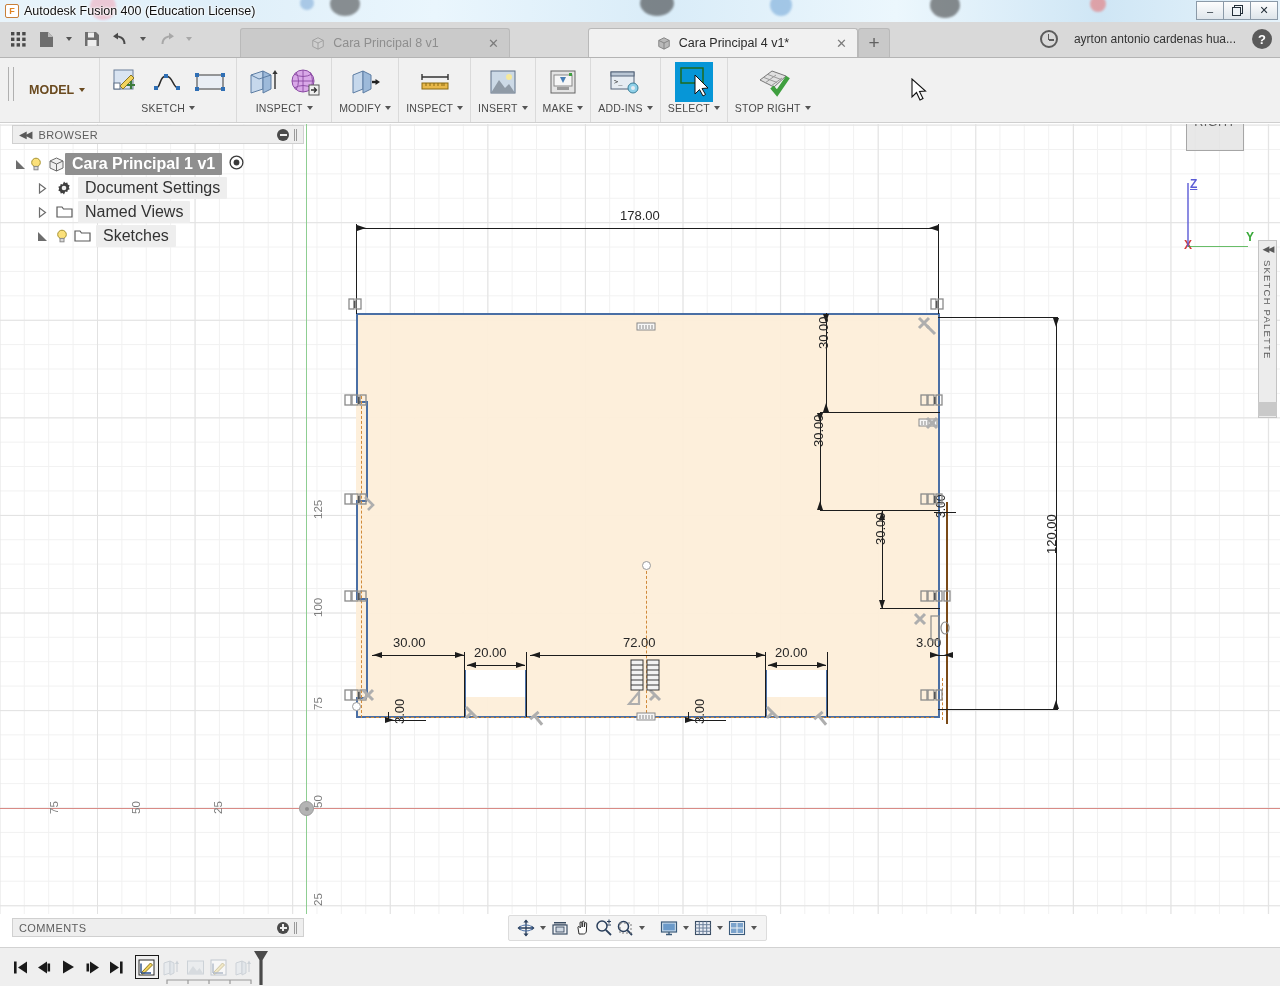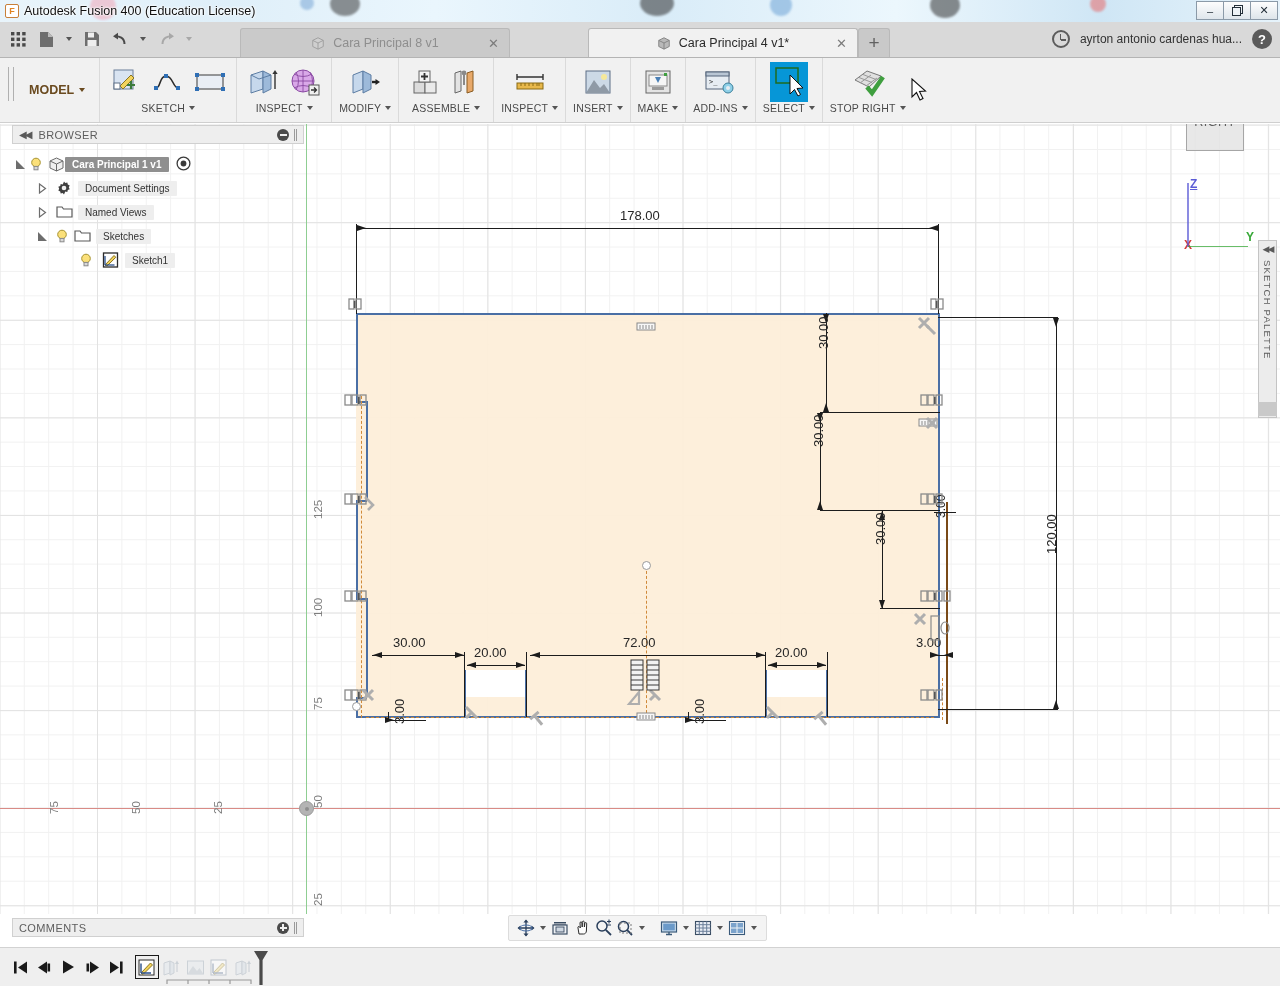--- a/index.html
+++ b/index.html
@@ -63,21 +63,21 @@
   }
   .tab.inactive { background:#cacaca; color:#8e8e8e; }
   .tab.active { background:#f1f1f1; color:#2a2a2a; }
   .tab .tclose { position:absolute; right:10px; top:7px; font-size:13px; color:#7b7b7b; }
   .tab .cubeico { width:14px; height:14px; }
   .tplus {
     width:32px;height:29px;display:flex;align-items:center;justify-content:center;
     background:#c9c9c9; border:1px solid #b9b9b9; border-bottom:none; border-radius:3px 3px 0 0;
     font-size:19px; color:#616161; font-weight:300;
   }
-  #tabstrip .right-zone { margin-left:auto; display:flex; align-items:center; height:36px; padding-right:8px; gap:10px; }
+  #tabstrip .right-zone { margin-left:auto; display:flex; align-items:center; height:36px; padding-right:8px; gap:16px; }
   .user-name { font-size:12px; color:#333; }
   .circ-ico { width:18px;height:18px;border-radius:50%;border:2px solid #5c5c5c; position:relative; }
   .circ-ico::after { content:""; position:absolute; left:6px; top:2px; width:1.6px; height:6px; background:#5c5c5c; }
   .circ-ico::before { content:""; position:absolute; left:7px; top:7px; width:5px; height:1.6px; background:#5c5c5c; }
   .help-ico { width:20px;height:20px;border-radius:50%;background:#5a5a5a;color:#fff;font-size:13px;font-weight:bold;
     display:flex;align-items:center;justify-content:center; }
 
   
   #ribbon {
     position:absolute; left:0; top:58px; width:1280px; height:65px;
@@ -98,21 +98,21 @@
     display:flex; align-items:center; padding:0 6px; font-size:11px; color:#5d5d5d; letter-spacing:.4px;
   }
   #browser-head .bh-left { display:flex; align-items:center; gap:8px; }
   #browser-head .arrows { color:#5a5a5a; font-size:10px; letter-spacing:-2px; }
   #browser-head .bh-right { margin-left:auto; display:flex; align-items:center; gap:5px; }
   .minus-ico { width:12px;height:12px;border-radius:50%;background:#4a4a4a; position:relative; }
   .minus-ico::after{content:"";position:absolute;left:2.5px;top:5px;width:7px;height:2px;background:#eee;}
   .vgrip { width:3px;height:12px;border-left:1px solid #9a9a9a;border-right:1px solid #9a9a9a; }
 
   .tree { position:absolute; left:12px; top:152px; width:292px; }
-  .trow { height:24px; display:flex; align-items:center; font-size:10px; color:#333; }
+  .trow { height:24px; display:flex; align-items:center; font-size:16px; color:#333; }
   .trow .twist { width:16px; display:flex; align-items:center; justify-content:center; }
   .tri-open { width:0;height:0;border-left:9px solid #6d6d6d;border-top:9px solid transparent; }
   .bulb { width:16px; height:16px; }
   .tlabel { padding:2px 7px; background:#eeeeee; border-radius:1px; }
   .tlabel.sel { background:#8f8f8f; color:#fff; font-weight:bold; }
   .folder-ico, .gear-ico2, .cube-ico, .sk-ico { width:17px; height:16px; }
 
   
   #canvas {
     position:absolute; left:0; top:124px; width:1280px; height:790px;
@@ -423,44 +423,20 @@
             <path d="M31 15 l-4.5 -3 v6 z" fill="#222"></path>
         </svg>
       </div>
     </div>
     <div class="glabel">
       <span>MODIFY</span>
       <div class="caret"></div>
     </div>
   </div>
 
-  <div class="rgroup">
-    <div class="icons">
-      <div class="rbtn">
-        <svg width="30" height="30" viewBox="0 0 30 30">
-          <rect x="4" y="15" width="11" height="11" fill="#dcdcdc" stroke="#666"></rect>
-          <rect x="15" y="15" width="11" height="11" fill="#eaeaea" stroke="#666"></rect>
-          <rect x="9" y="4" width="11" height="11" fill="#f4f4f4" stroke="#666"></rect>
-          <path d="M14.5 6 v7 M11 9.5 h7" stroke="#333" stroke-width="1.8"></path>
-        </svg>
-      </div>
-      <div class="rbtn">
-        <svg width="32" height="30" viewBox="0 0 32 30">
-          <path d="M4 6 L10 4 L10 24 L4 26 Z" fill="#e3e3e3" stroke="#666"></path>
-          <path d="M16 6 L22 4 L22 24 L16 26 Z" fill="#e8a96a" stroke="#8a5c22"></path>
-          <circle cx="13" cy="6" r="2.4" fill="#8a8a8a"></circle>
-          <path d="M13 8 v10" stroke="#8a8a8a" stroke-width="2"></path>
-        </svg>
-      </div>
-    </div>
-    <div class="glabel">
-      <span>ASSEMBLE</span>
-      <div class="caret"></div>
-    </div>
-  </div>
 
 
   <div class="rgroup">
     <div class="icons">
       <div class="rbtn">
         <svg width="32" height="28" viewBox="0 0 32 28">
           <path d="M3 9 h26 M3 6 v6 M29 6 v6" stroke="#333" stroke-width="1.4" fill="none"></path>
           <rect x="3" y="15" width="26" height="6" fill="#e8b84a" stroke="#8a6a12"></rect>
           <path d="M7 15 v3 M11 15 v3 M15 15 v3 M19 15 v3 M23 15 v3 M25 15 v3" stroke="#8a6a12"></path>
         </svg>
@@ -957,37 +933,20 @@
         </svg>
     </span>
     <span class="folder-ico" style="margin-left:4px;">
       <svg width="17" height="15" viewBox="0 0 17 15">
           <path d="M1 3 h5 l1.5 2 h8.5 v8 h-15 z" fill="none" stroke="#5a5a5a" stroke-width="1.2"></path>
         </svg>
     </span>
     <span class="tlabel" style="margin-left:5px;">Sketches</span>
   </div>
 
-  <div class="trow" style="padding-left:66px;">
-    <span class="bulb">
-      <svg width="16" height="16" viewBox="0 0 16 16">
-          <circle cx="8" cy="6.5" r="4.3" fill="#fbe07a" stroke="#a6922e"></circle>
-          <rect x="6" y="10.4" width="4" height="3.4" fill="#d9d9d9" stroke="#8a8a8a"></rect>
-        </svg>
-    </span>
-    <span class="sk-ico" style="margin-left:8px;">
-      <svg width="17" height="16" viewBox="0 0 17 16">
-          <rect x="1.5" y="1" width="14" height="14" fill="#fff" stroke="#2a2a2a" stroke-width="1.3"></rect>
-          <path d="M3 13 L12 3.5 l1.8 1.8 L5 14 Z" fill="#f2d35c" stroke="#8a7420"></path>
-          <path d="M3 13 L12.5 13" stroke="#2a4f8a" stroke-width="1.3"></path>
-          <path d="M3 13 L3 4" stroke="#2a4f8a" stroke-width="1.3"></path>
-        </svg>
-    </span>
-    <span class="tlabel" style="margin-left:6px;">Sketch1</span>
-  </div>
 </div>
 
 <svg style="position:absolute;left:911px;top:78px;width:18px;height:24px;">
   <path d="M1 1 L1 19 L5.5 14.5 L9 22 L12 20.5 L8.5 13.5 L14.5 13 Z" fill="#ffffff" stroke="#111" stroke-width="1.1"></path>
 </svg>
 
 <div id="navbar">
   <div class="nbtn">
     <svg width="18" height="18" viewBox="0 0 18 18">
       <path d="M9 1.5 v15 M1.5 9 h15" stroke="#2a3f5c" stroke-width="1.3"></path>

